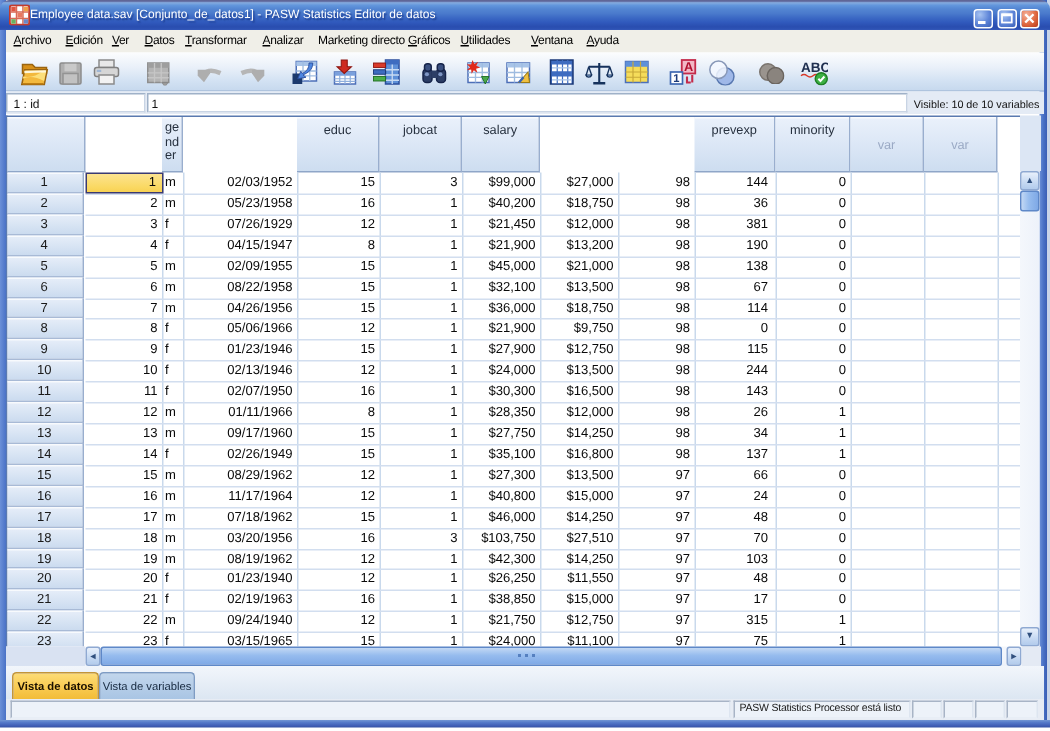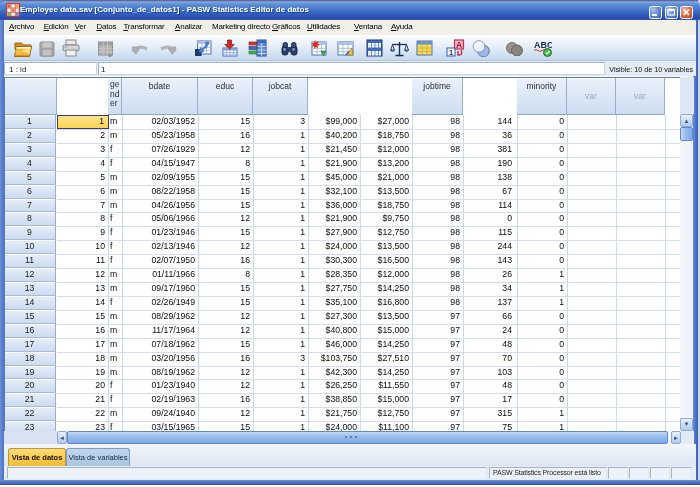--- a/index.html
+++ b/index.html
@@ -4,21 +4,21 @@
 *{margin:0;padding:0;box-sizing:border-box}
 html,body{width:700px;height:487px;background:#fff;overflow:hidden;
  font-family:"Liberation Sans",sans-serif;-webkit-font-smoothing:antialiased}
 #win{position:absolute;left:0;top:0;width:700px;height:485px}
 .abs{position:absolute}
 .ti{position:absolute}
 
 #title{position:absolute;left:0;top:0;width:700px;height:20px;
  border-radius:6px 6px 0 0;
  background:linear-gradient(180deg,#606694 0%,#60669A 4%,#85ABDF 9%,#6296DC 18%,#5385D2 30%,#4A7ACC 45%,#3B68C4 60%,#3059BC 75%,#2A4EB0 88%,#2B50B2 94%,#3558B8 100%);}
-#title .txt{position:absolute;left:20px;top:4.5px;font-size:8px;font-weight:bold;color:#fff;
+#title .txt{position:absolute;left:20px;top:4.5px;font-size:8px;font-weight:normal;color:#fff;
  letter-spacing:0.02px;text-shadow:1px 1px 1px #1A3A8C;white-space:nowrap}
 .wbtn{position:absolute;top:5.5px;width:13px;height:13px;border-radius:2.5px;border:1px solid #fff;}
 .wbtn.b{background:radial-gradient(circle at 30% 25%,#A8C4F2,#5E85D8 55%,#3A60B8)}
 .wbtn.r{background:radial-gradient(circle at 30% 25%,#F4B09A,#E06A42 55%,#B83A18)}
 
 #menubar{position:absolute;left:4px;top:20px;width:692px;height:15px;background:#F0EFE8}
 #menubar span{position:absolute;top:2px;font-size:8px;letter-spacing:-0.2px;color:#000;white-space:nowrap}
 #menubar u{text-decoration:underline}
 
 #toolbar{position:absolute;left:4px;top:35px;width:692px;height:26px;
@@ -234,24 +234,24 @@
 <div class="sunk" style="left:0px;top:1px;width:93px;height:13px"></div>
 <div class="lbl" style="left:5px;top:3.5px">1 : id</div>
 <div class="sunk" style="left:94px;top:1px;width:507px;height:13px"></div>
 <div class="lbl" style="left:97px;top:3.5px">1</div>
 <div class="lbl" style="right:3px;top:4px;font-size:7.2px">Visible: 10 de 10 variables</div>
 </div>
 <div class="abs" style="left:680px;top:77px;width:14px;height:37px;background:#DCE6F4"></div>
 <div id="grid">
 <div class="hc" style="left:-1px;width:53px"></div>
 <div class="hc" style="left:103px;width:14px;text-align:left;padding-left:2px;line-height:9.5px;padding-top:2px">ge<br>nd<br>er</div>
-<div class="hc" style="left:117px;width:76px">bdate</div>
 <div class="hc" style="left:248px;width:55px">jobcat</div>
 <div class="hc" style="left:193px;width:55px">educ</div>
-<div class="hc" style="left:407px;width:51px">jobtime</div>
+<div class="hc" style="left:303px;width:52px">salary</div>
+<div class="hc" style="left:458px;width:54px">prevexp</div>
 <div class="hc" style="left:512px;width:50px">minority</div>
 <div class="hc var" style="left:562px;width:49px">var</div>
 <div class="hc var" style="left:611px;width:49px">var</div>
 <div class="vl" style="left:103px;top:37px;height:316.5px"></div>
 <div class="vl" style="left:117px;top:37px;height:316.5px"></div>
 <div class="vl" style="left:193px;top:37px;height:316.5px"></div>
 <div class="vl" style="left:248px;top:37px;height:316.5px"></div>
 <div class="vl" style="left:303px;top:37px;height:316.5px"></div>
 <div class="vl" style="left:355px;top:37px;height:316.5px"></div>
 <div class="vl" style="left:407px;top:37px;height:316.5px"></div>

